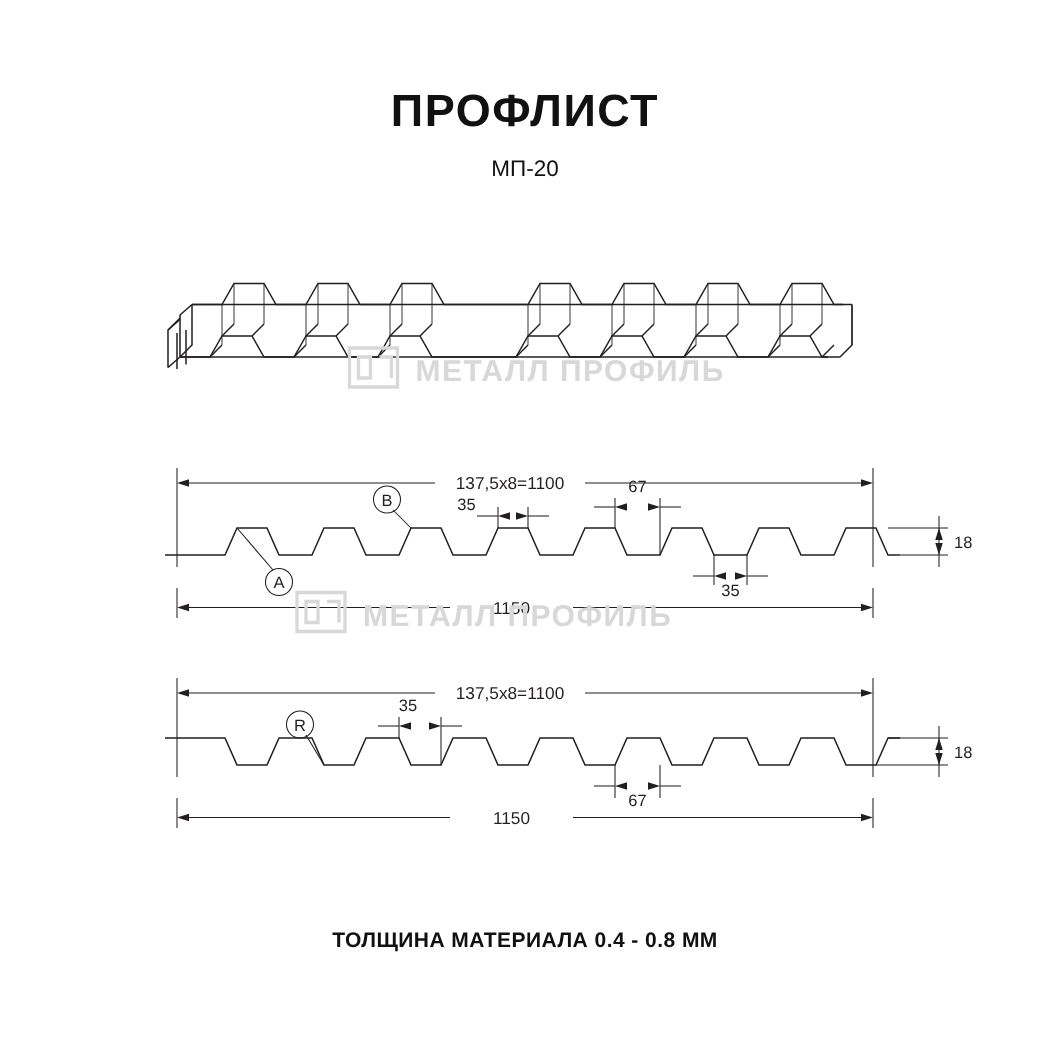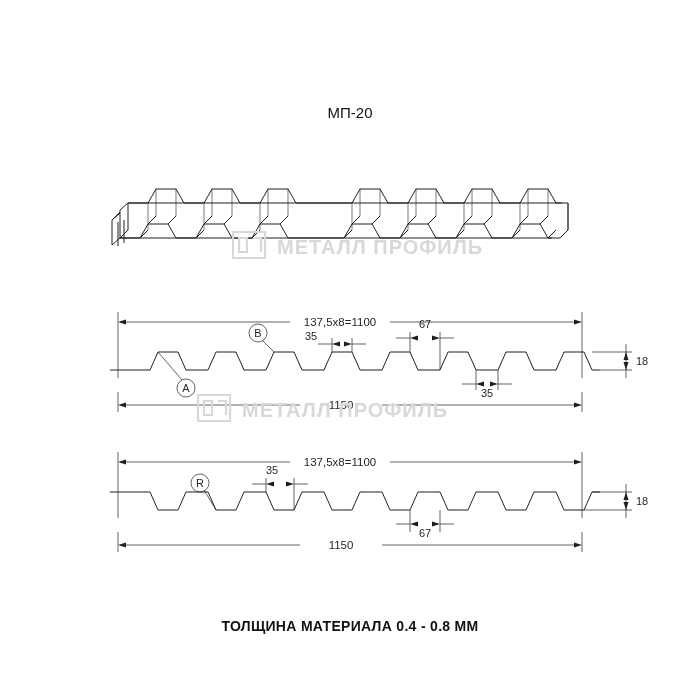--- a/index.html
+++ b/index.html
@@ -82,20 +82,21 @@
     fill: #d8d8d8;
     letter-spacing: 1px;
   }
   .wm-shape { fill: none; stroke: #d8d8d8; stroke-width: 2.2; }
 </style>
 </head>
 <body>
 
 <div class="sheet">
 
+  <div class="title">ПРОФЛИСТ</div>
   <div class="subtitle">МП-20</div>
 
   <svg width="700" height="130" style="position:absolute; left:0; top:150px;">
     <g class="ln">
 
       <path d="M112 95 L120 88 L120 60 L128 53"></path>
       <path d="M112 95 L112 70 L120 63"></path>
       <path d="M112 70 L120 62"></path>
       <path d="M118 96 L118 72"></path>
       <path d="M124 93 L124 70"></path>

